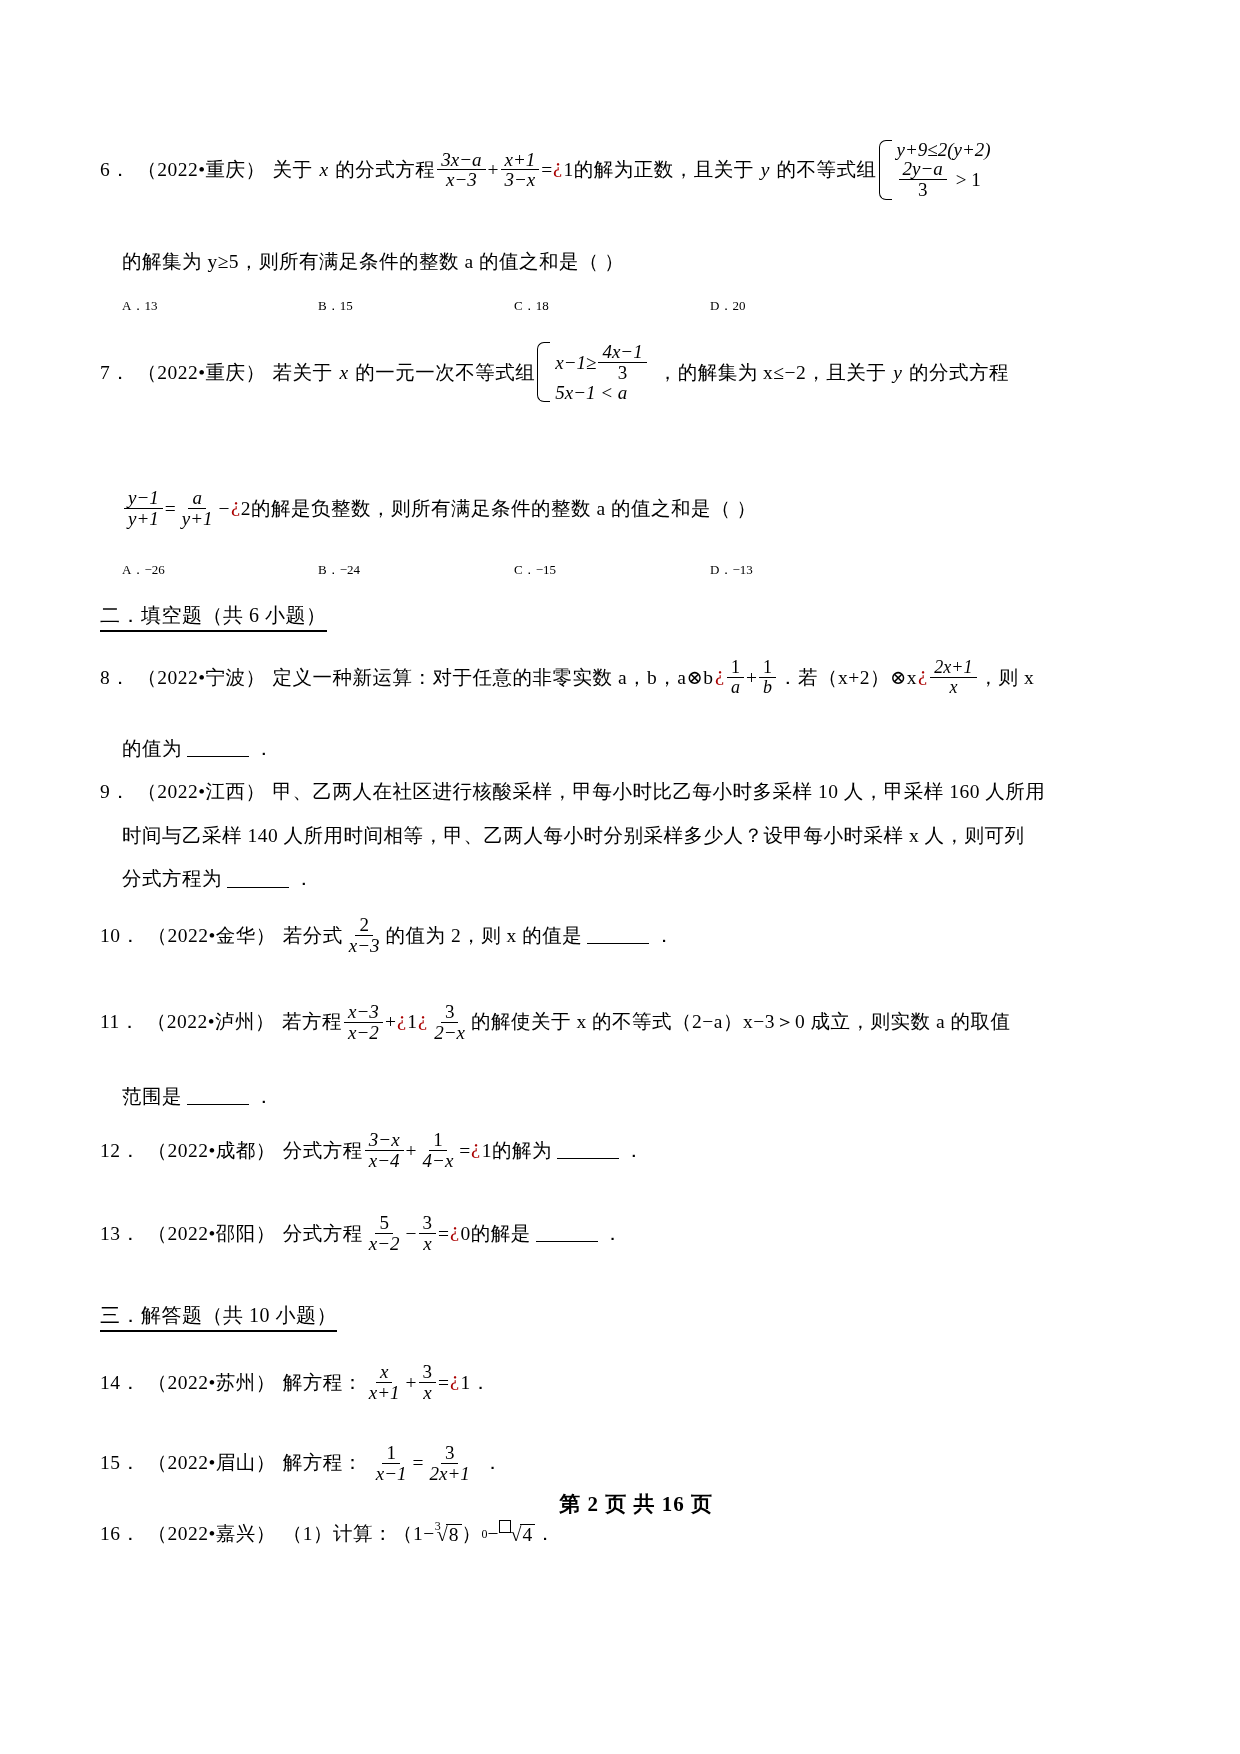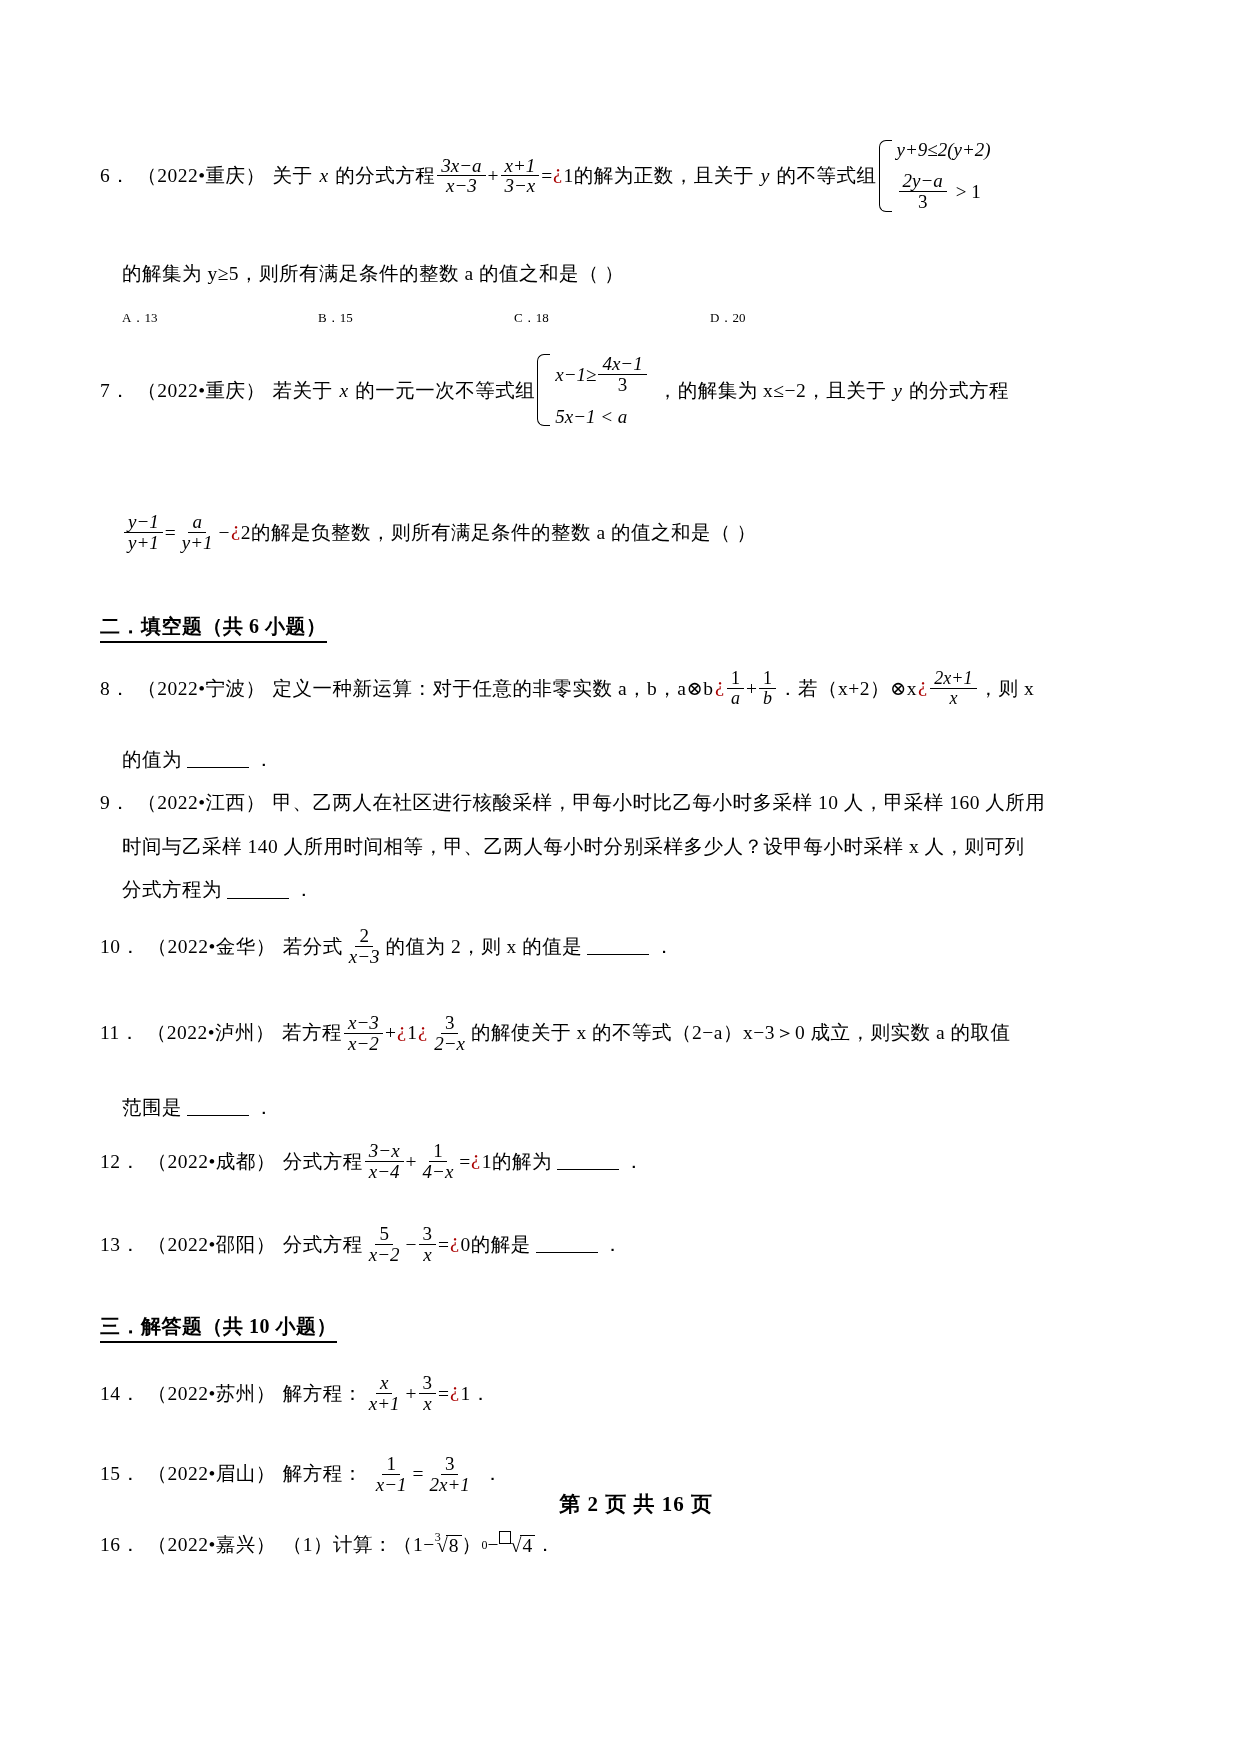--- a/index.html
+++ b/index.html
@@ -85,21 +85,21 @@
     border-left: 1.4px solid #000;
     border-top: 1.4px solid #000;
     border-bottom: 1.4px solid #000;
     border-radius: 7px 0 0 7px;
     margin-right: 5px;
   }
   .sys .lines {
     display: flex;
     flex-direction: column;
     justify-content: center;
-    gap: 12px;
+    gap: 0;
   }
   .sys .lines > div {
     display: flex;
     align-items: center;
     white-space: nowrap;
     font-size: 19px;
   }
 
   
   .redq {
@@ -126,21 +126,21 @@
   
   .options {
     display: flex;
     font-size: 13px;
     padding-left: 22px;
   }
   .options .opt { width: 196px; white-space: nowrap; }
 
   
   .section {
-    font-weight: bold;
+    font-weight: normal;
     font-size: 20px;
     letter-spacing: 0.5px;
     border-bottom: 2px solid #000;
     display: inline-block;
     padding-bottom: 1px;
   }
 
   
   .radical {
     display: inline-flex;
@@ -298,20 +298,26 @@
         <span class="top it">a</span>
         <span class="bot it">y+1</span>
       </span>
       <span>−</span>
       <span class="redq">?</span>
       <span class="cn">2的解是负整数，则所有满足条件的整数 a 的值之和是（      ）</span>
     </div>
 
     <div style="height:34px;"></div>
 
+    <div class="options">
+      <span class="opt">A．−26</span>
+      <span class="opt">B．−24</span>
+      <span class="opt">C．−15</span>
+      <span class="opt">D．−13</span>
+    </div>
   </div>
 
   <div style="height:26px;"></div>
 
   <div>
     <span class="section">
       <span>二．填空题</span><span>（共 6 小题）</span>
     </span>
   </div>
 

